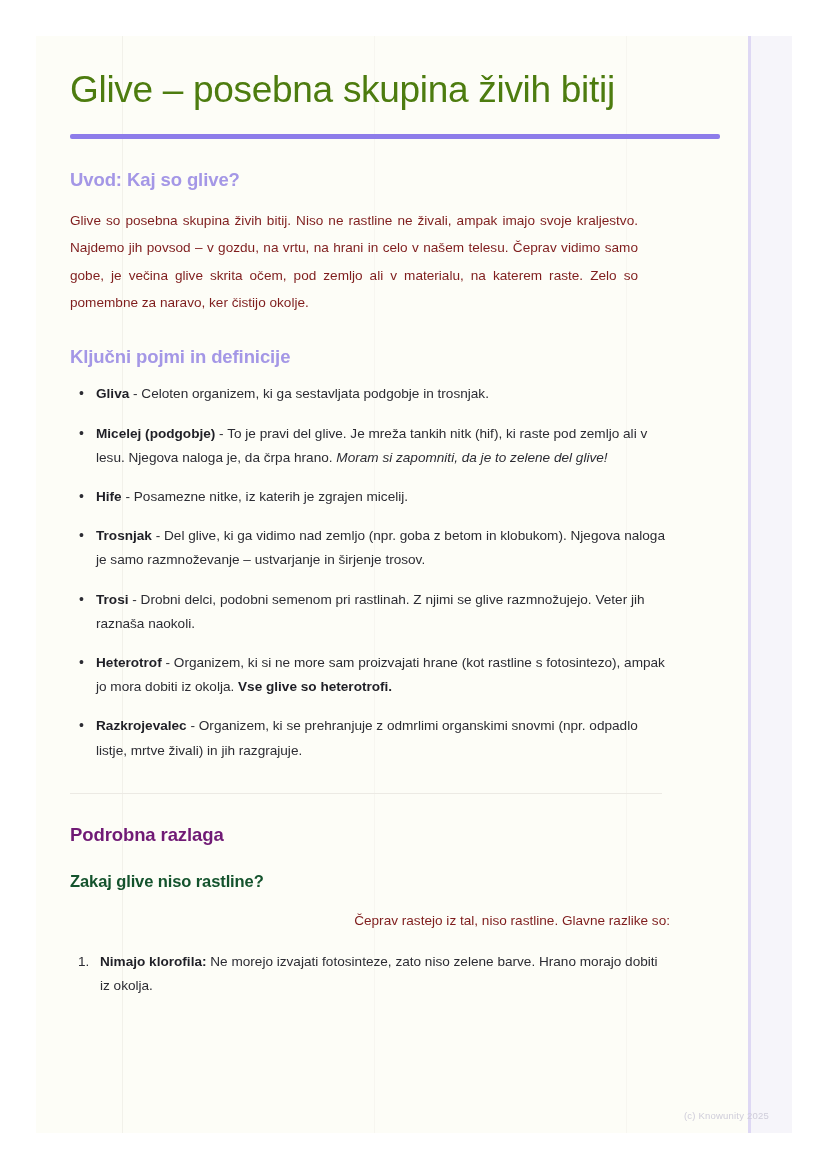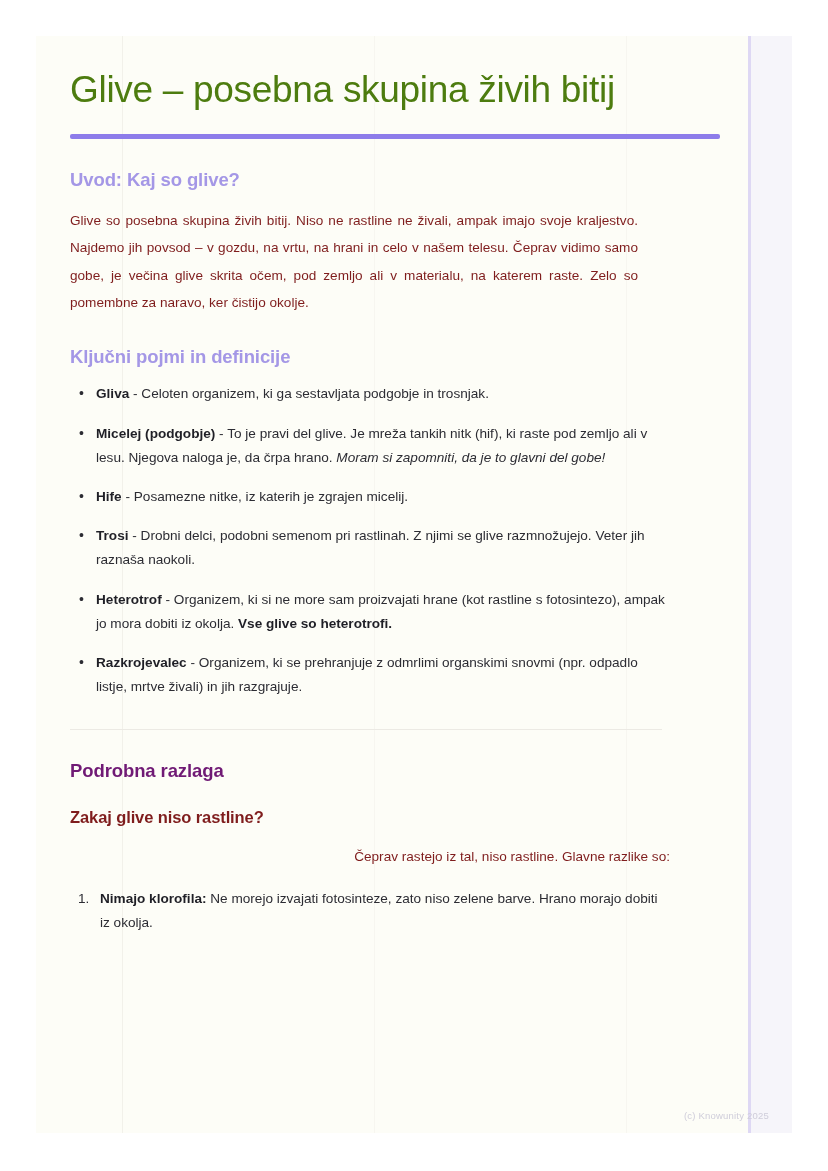--- a/index.html
+++ b/index.html
@@ -80,21 +80,21 @@
     font-weight: bold;
     color: #a497e6;
     letter-spacing: -0.1px;
   }
   h2.sec-head.strong { color: #701a75; }
 
   h3.sub-head {
     margin: 26px 0 0 0;
     font-size: 16.5px;
     font-weight: bold;
-    color: #7f1d1d;
+    color: #14532d;
     letter-spacing: -0.1px;
   }
 
   p.body {
     margin: 16px 0 0 0;
     font-size: 13.6px;
     line-height: 2.02;
     color: #7f1d1d;
     text-align: justify;
     width: 568px;
@@ -183,22 +183,23 @@
     <h1 class="doc-title">Glive – posebna skupina živih bitij</h1>
     <div class="title-rule"></div>
 
     <h2 class="sec-head">Uvod: Kaj so glive?</h2>
     <p class="body">Glive so posebna skupina živih bitij. Niso ne rastline ne živali, ampak imajo svoje kraljestvo. Najdemo jih povsod – v gozdu, na vrtu, na hrani in celo v našem telesu. Čeprav vidimo samo gobe, je večina glive skrita očem, pod zemljo ali v materialu, na katerem raste. Zelo so pomembne za naravo, ker čistijo okolje.</p>
 
     <h2 class="sec-head">Ključni pojmi in definicije</h2>
 
     <ul class="terms" id="terms-list">
         <li><b>Gliva</b><span> - </span><span>Celoten organizem, ki ga sestavljata podgobje in trosnjak.</span></li>
-        <li><b>Micelej (podgobje)</b><span> - </span><span>To je pravi del glive. Je mreža tankih nitk (hif), ki raste pod zemljo ali v lesu. Njegova naloga je, da črpa hrano. </span><i>Moram si zapomniti, da je to glavni del gobe!</i></li>
+        <li><b>Micelej (podgobje)</b><span> - </span><span>To je pravi del glive. Je mreža tankih nitk (hif), ki raste pod zemljo ali v lesu. Njegova naloga je, da črpa hrano. </span><i>Moram si zapomniti, da je to zelene del glive!</i></li>
         <li><b>Hife</b><span> - </span><span>Posamezne nitke, iz katerih je zgrajen micelij.</span></li>
+        <li><b>Trosnjak</b><span> - </span><span>Del glive, ki ga vidimo nad zemljo (npr. goba z betom in klobukom). Njegova naloga je samo razmnoževanje – ustvarjanje in širjenje trosov.</span></li>
         <li><b>Trosi</b><span> - </span><span>Drobni delci, podobni semenom pri rastlinah. Z njimi se glive razmnožujejo. Veter jih raznaša naokoli.</span></li>
         <li><b>Heterotrof</b><span> - </span><span>Organizem, ki si ne more sam proizvajati hrane (kot rastline s fotosintezo), ampak jo mora dobiti iz okolja. </span><b>Vse glive so heterotrofi.</b></li>
         <li><b>Razkrojevalec</b><span> - </span><span>Organizem, ki se prehranjuje z odmrlimi organskimi snovmi (npr. odpadlo listje, mrtve živali) in jih razgrajuje.</span></li>
       </ul>
 
     <hr class="divider">
 
     <h2 class="sec-head strong">Podrobna razlaga</h2>
     <h3 class="sub-head">Zakaj glive niso rastline?</h3>
     <p class="body left">Čeprav rastejo iz tal, niso rastline. Glavne razlike so:</p>

